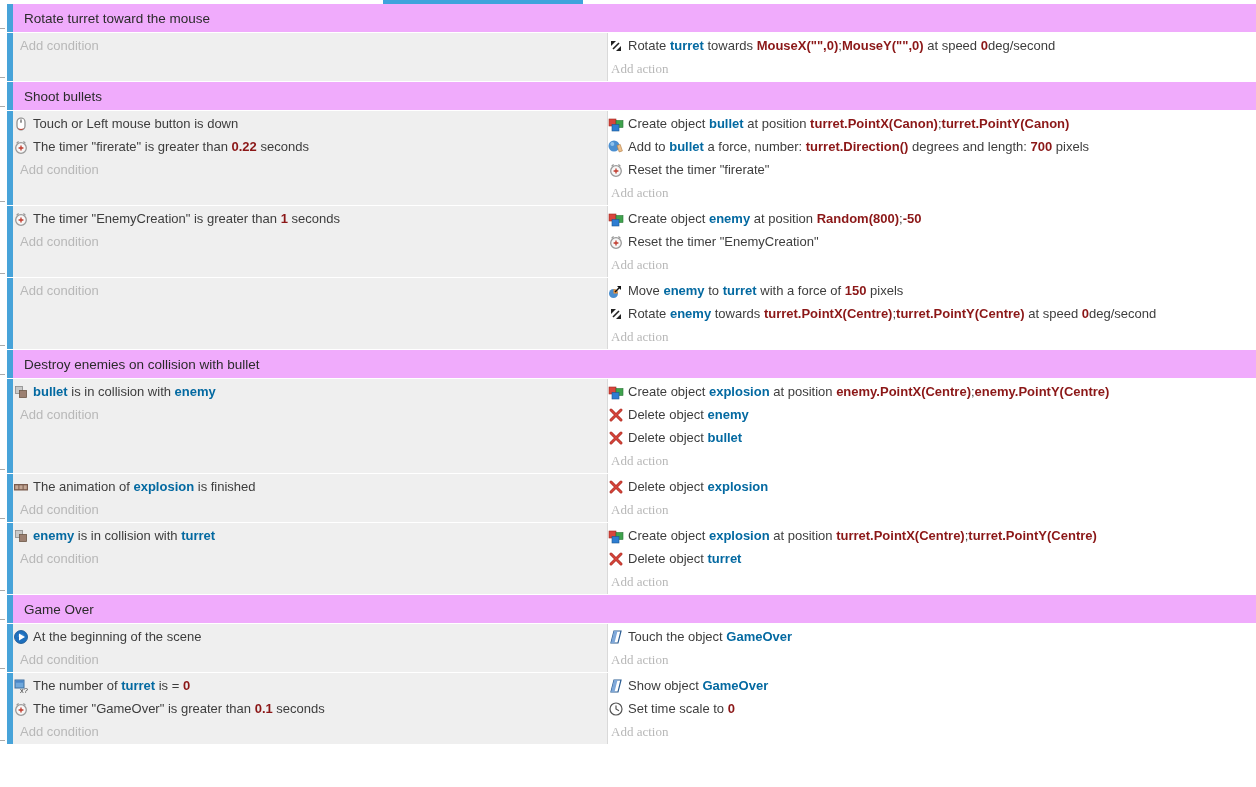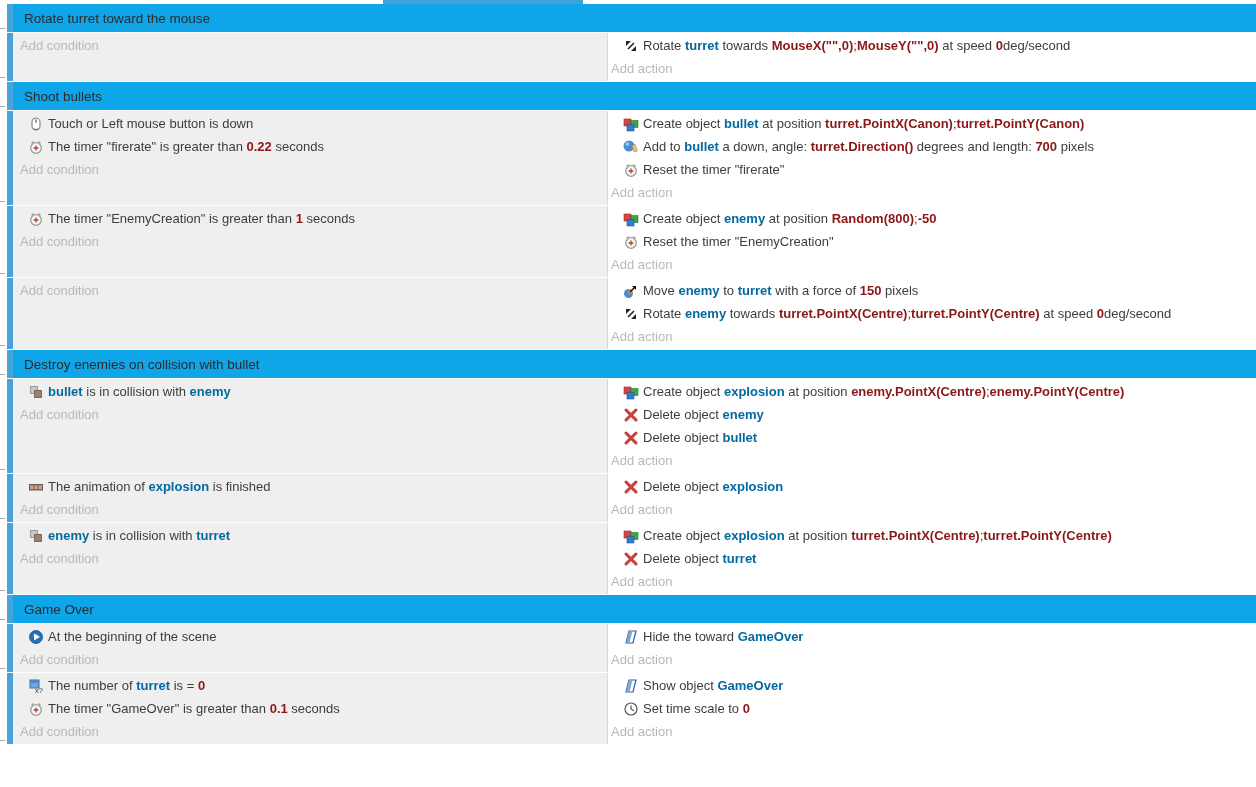--- a/index.html
+++ b/index.html
@@ -5,40 +5,40 @@
   html,body{margin:0;padding:0;}
   body{
     width:1256px;height:787px;overflow:hidden;background:#ffffff;
     font-family:"Liberation Sans", sans-serif;
     -webkit-font-smoothing:antialiased;
   }
   .top-strip{height:4px;position:relative;background:#ffffff;}
   .top-strip .seg{position:absolute;left:383px;top:0;width:200px;height:4px;background:#3fa3dc;}
   .sheet{width:1256px;}
   .group-block{
-    margin-left:7px;border-left:6px solid #47a3d9;background:#0ea5e9;
+    margin-left:7px;border-left:6px solid #47a3d9;background:#f0abfc;
     height:28px;display:flex;align-items:center;padding-left:11px;
     font-size:13.5px;color:#2b2b2b;margin-bottom:1px;position:relative;
     box-sizing:border-box;width:1249px;
   }
   .event-block{
     margin-left:7px;border-left:6px solid #47a3d9;display:flex;
     margin-bottom:1px;position:relative;box-sizing:border-box;width:1029px;
   }
   .group-block::before,.event-block::before{
     content:"";position:absolute;left:-13px;bottom:3px;width:5px;height:1px;background:#ababab;
   }
   .cond-cell{width:595px;flex:0 0 595px;background:#efefef;border-right:1px solid #d9d9d9;padding:1px 0;box-sizing:border-box;}
   .act-cell{flex:1;background:#ffffff;padding:1px 0;}
-  .line{display:flex;align-items:center;height:23px;font-size:13px;color:#3d3d3d;padding-left:15px;white-space:pre;}
+  .line{display:flex;align-items:center;height:23px;font-size:13px;color:#3d3d3d;white-space:pre;}
   .act-cell .line{}
   .icon{width:16px;height:16px;margin-right:4px;flex:0 0 16px;display:inline-flex;}
   .icon svg{width:16px;height:16px;display:block;}
   .add-line{height:23px;line-height:23px;color:#b8b8b8;font-size:13px;padding-left:7px;cursor:pointer;}
-  .act-cell .add-line{padding-left:3px;}
+  .act-cell .add-line{padding-left:3px;font-family:Liberation Serif, serif;}
   .obj{font-weight:bold;color:#0369a1;}
   .param{font-weight:bold;color:#8b1717;}
 </style>
 </head>
 <body>
 
 <div class="top-strip">
   <div class="seg"></div>
 </div>
 
@@ -80,21 +80,21 @@
       <div class="act-cell">
         <div class="line"><span class="icon"><svg viewBox="0 0 16 16">
               <rect x="1" y="3" width="7" height="7" fill="#d9453c" stroke="#9e2b24" stroke-width="0.6"></rect>
               <rect x="8" y="4.5" width="7" height="7" fill="#3fa34d" stroke="#2a7436" stroke-width="0.6"></rect>
               <rect x="4" y="8.5" width="7" height="6.5" fill="#2d7dd2" stroke="#1d578f" stroke-width="0.6"></rect>
             </svg></span><span>Create object </span><span class="obj">bullet</span><span> at position </span><span class="param">turret.PointX(Canon)</span><span>;</span><span class="param">turret.PointY(Canon)</span></div>
         <div class="line"><span class="icon"><svg viewBox="0 0 16 16">
               <circle cx="6" cy="7" r="5.5" fill="#4b8fd0"></circle>
               <circle cx="4.3" cy="5" r="2" fill="#8fc2ec"></circle>
               <path d="M9 6.5 l2.2 6.5 3.2-1.1 -2.2-6.5 z" fill="#eec08c" stroke="#b07b3f" stroke-width="0.6"></path>
-            </svg></span><span>Add to </span><span class="obj">bullet</span><span> a down, angle: </span><span class="param">turret.Direction()</span><span> degrees and length: </span><span class="param">700</span><span> pixels</span></div>
+            </svg></span><span>Add to </span><span class="obj">bullet</span><span> a force, number: </span><span class="param">turret.Direction()</span><span> degrees and length: </span><span class="param">700</span><span> pixels</span></div>
         <div class="line"><span class="icon"><svg viewBox="0 0 16 16">
               <circle cx="8" cy="9" r="5.3" fill="#f7f7f7" stroke="#9a9a9a" stroke-width="1.3"></circle>
               <path d="M3.6 4.2 L5.6 2.6 M12.4 4.2 L10.4 2.6" stroke="#9a9a9a" stroke-width="1.3" fill="none"></path>
               <path d="M8 6.6 v4.8 M5.6 9 h4.8" stroke="#c0392b" stroke-width="1.3"></path>
             </svg></span><span>Reset the timer "firerate"</span></div>
         <div class="add-line">Add action</div>
       </div>
     </div>
     <div class="event-block">
       <div class="cond-cell">
@@ -214,21 +214,21 @@
               <circle cx="8" cy="8" r="6.5" fill="#1d6fbe" stroke="#12508d" stroke-width="0.8"></circle>
               <path d="M4.5 8 a3.5 3.5 0 0 1 7 0" fill="#4a94d8" opacity="0.6"></path>
               <polygon points="6,4.5 12,8 6,11.5" fill="#ffffff"></polygon>
             </svg></span><span>At the beginning of the scene</span></div>
         <div class="add-line">Add condition</div>
       </div>
       <div class="act-cell">
         <div class="line"><span class="icon"><svg viewBox="0 0 16 16">
               <polygon points="6,2 13,2 10,14 3,14" fill="#ffffff" stroke="#2d5e94" stroke-width="1.2"></polygon>
               <polygon points="6,2 9.5,2 6.5,14 3,14" fill="#7fa8d9"></polygon>
-            </svg></span><span>Hide the toward </span><span class="obj">GameOver</span></div>
+            </svg></span><span>Touch the object </span><span class="obj">GameOver</span></div>
         <div class="add-line">Add action</div>
       </div>
     </div>
     <div class="event-block">
       <div class="cond-cell">
         <div class="line"><span class="icon"><svg viewBox="0 0 16 16">
               <rect x="2" y="2" width="9" height="8" fill="#6fa8dc" stroke="#3d6e9e" stroke-width="1"></rect>
               <rect x="2.5" y="2.5" width="8" height="2.2" fill="#4a86c8"></rect>
               <text x="7" y="15.2" font-size="7.5" fill="#333" font-family="sans-serif">x?</text>
             </svg></span><span>The number of </span><span class="obj">turret</span><span> is = </span><span class="param">0</span></div>

